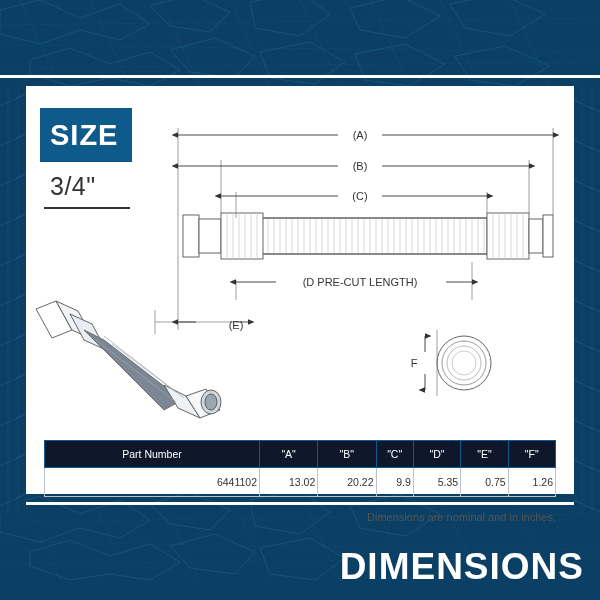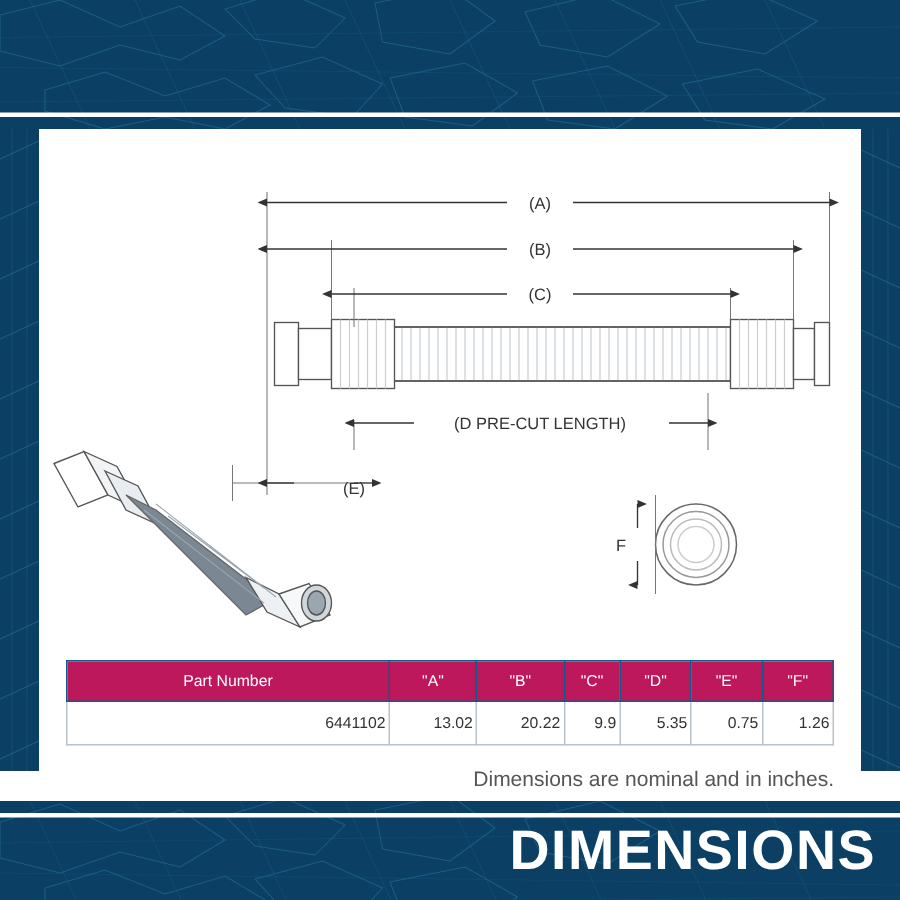--- a/index.html
+++ b/index.html
@@ -20,21 +20,21 @@
 
   
   .band {
     position: absolute;
     left: 0;
     width: 600px;
     background: #0b3f63;
     overflow: hidden;
   }
   .band-top { top: 0; height: 86px; }
-  .band-bottom { bottom: 0; height: 66px; }
+  .band-bottom { bottom: 0; height: 106px; }
 
   .band .mesh {
     position: absolute;
     inset: 0;
     opacity: .55;
   }
   .band .rule {
     position: absolute;
     left: 0;
     width: 600px;
@@ -127,41 +127,41 @@
   
   .spec-table {
     position: absolute;
     left: 44px;
     top: 440px;
     width: 512px;
     border-collapse: collapse;
     font-size: 10px;
   }
   .spec-table th {
-    background: #be185d;
+    background: #0f172a;
     color: #ffffff;
     font-weight: normal;
     font-size: 10.5px;
     padding: 7px 2px;
     border: 1px solid #0e5a8a;
     text-align: center;
   }
   .spec-table td {
     border: 1px solid #b9c3cc;
     padding: 8px 2px;
     text-align: right;
     color: #333333;
     font-size: 10.5px;
   }
   .spec-table .col-part { width: 210px; }
   .note {
     position: absolute;
     right: 44px;
     top: 511px;
-    font-size: 14px;
+    font-size: 11px;
     color: #555555;
   }
 </style>
 </head>
 <body>
 
 <div id="page">
 
   <div class="band band-top">
     <svg class="mesh" width="600" height="86">
@@ -212,20 +212,25 @@
   </div>
   <div class="edge right">
     <svg class="mesh" width="26" height="430">
       <g stroke="#2f7fae" stroke-width="0.7" fill="none">
         <path d="M0 14 L26 26 M0 54 L26 66 M0 94 L26 106 M0 134 L26 146 M0 174 L26 186 M0 214 L26 226 M0 254 L26 266 M0 294 L26 306 M0 334 L26 346 M0 374 L26 386 M0 414 L26 426"></path>
         <path d="M8 0 L8 430 M18 0 L18 430" opacity="0.5"></path>
       </g>
     </svg>
   </div>
 
+  <div class="size-badge">
+    <div class="cap">SIZE</div>
+    <div class="val">3/4"</div>
+    <div class="underline"></div>
+  </div>
 
   <svg id="drawing" width="600" height="600">
     <defs>
       <marker id="arrL" markerWidth="8" markerHeight="8" refX="7" refY="3" orient="auto">
         <path d="M7,0 L7,6 L0,3 z" fill="#333"></path>
       </marker>
       <marker id="arrR" markerWidth="8" markerHeight="8" refX="1" refY="3" orient="auto">
         <path d="M1,0 L1,6 L8,3 z" fill="#333"></path>
       </marker>
       <marker id="arrU" markerWidth="8" markerHeight="8" refX="3" refY="7" orient="auto">

